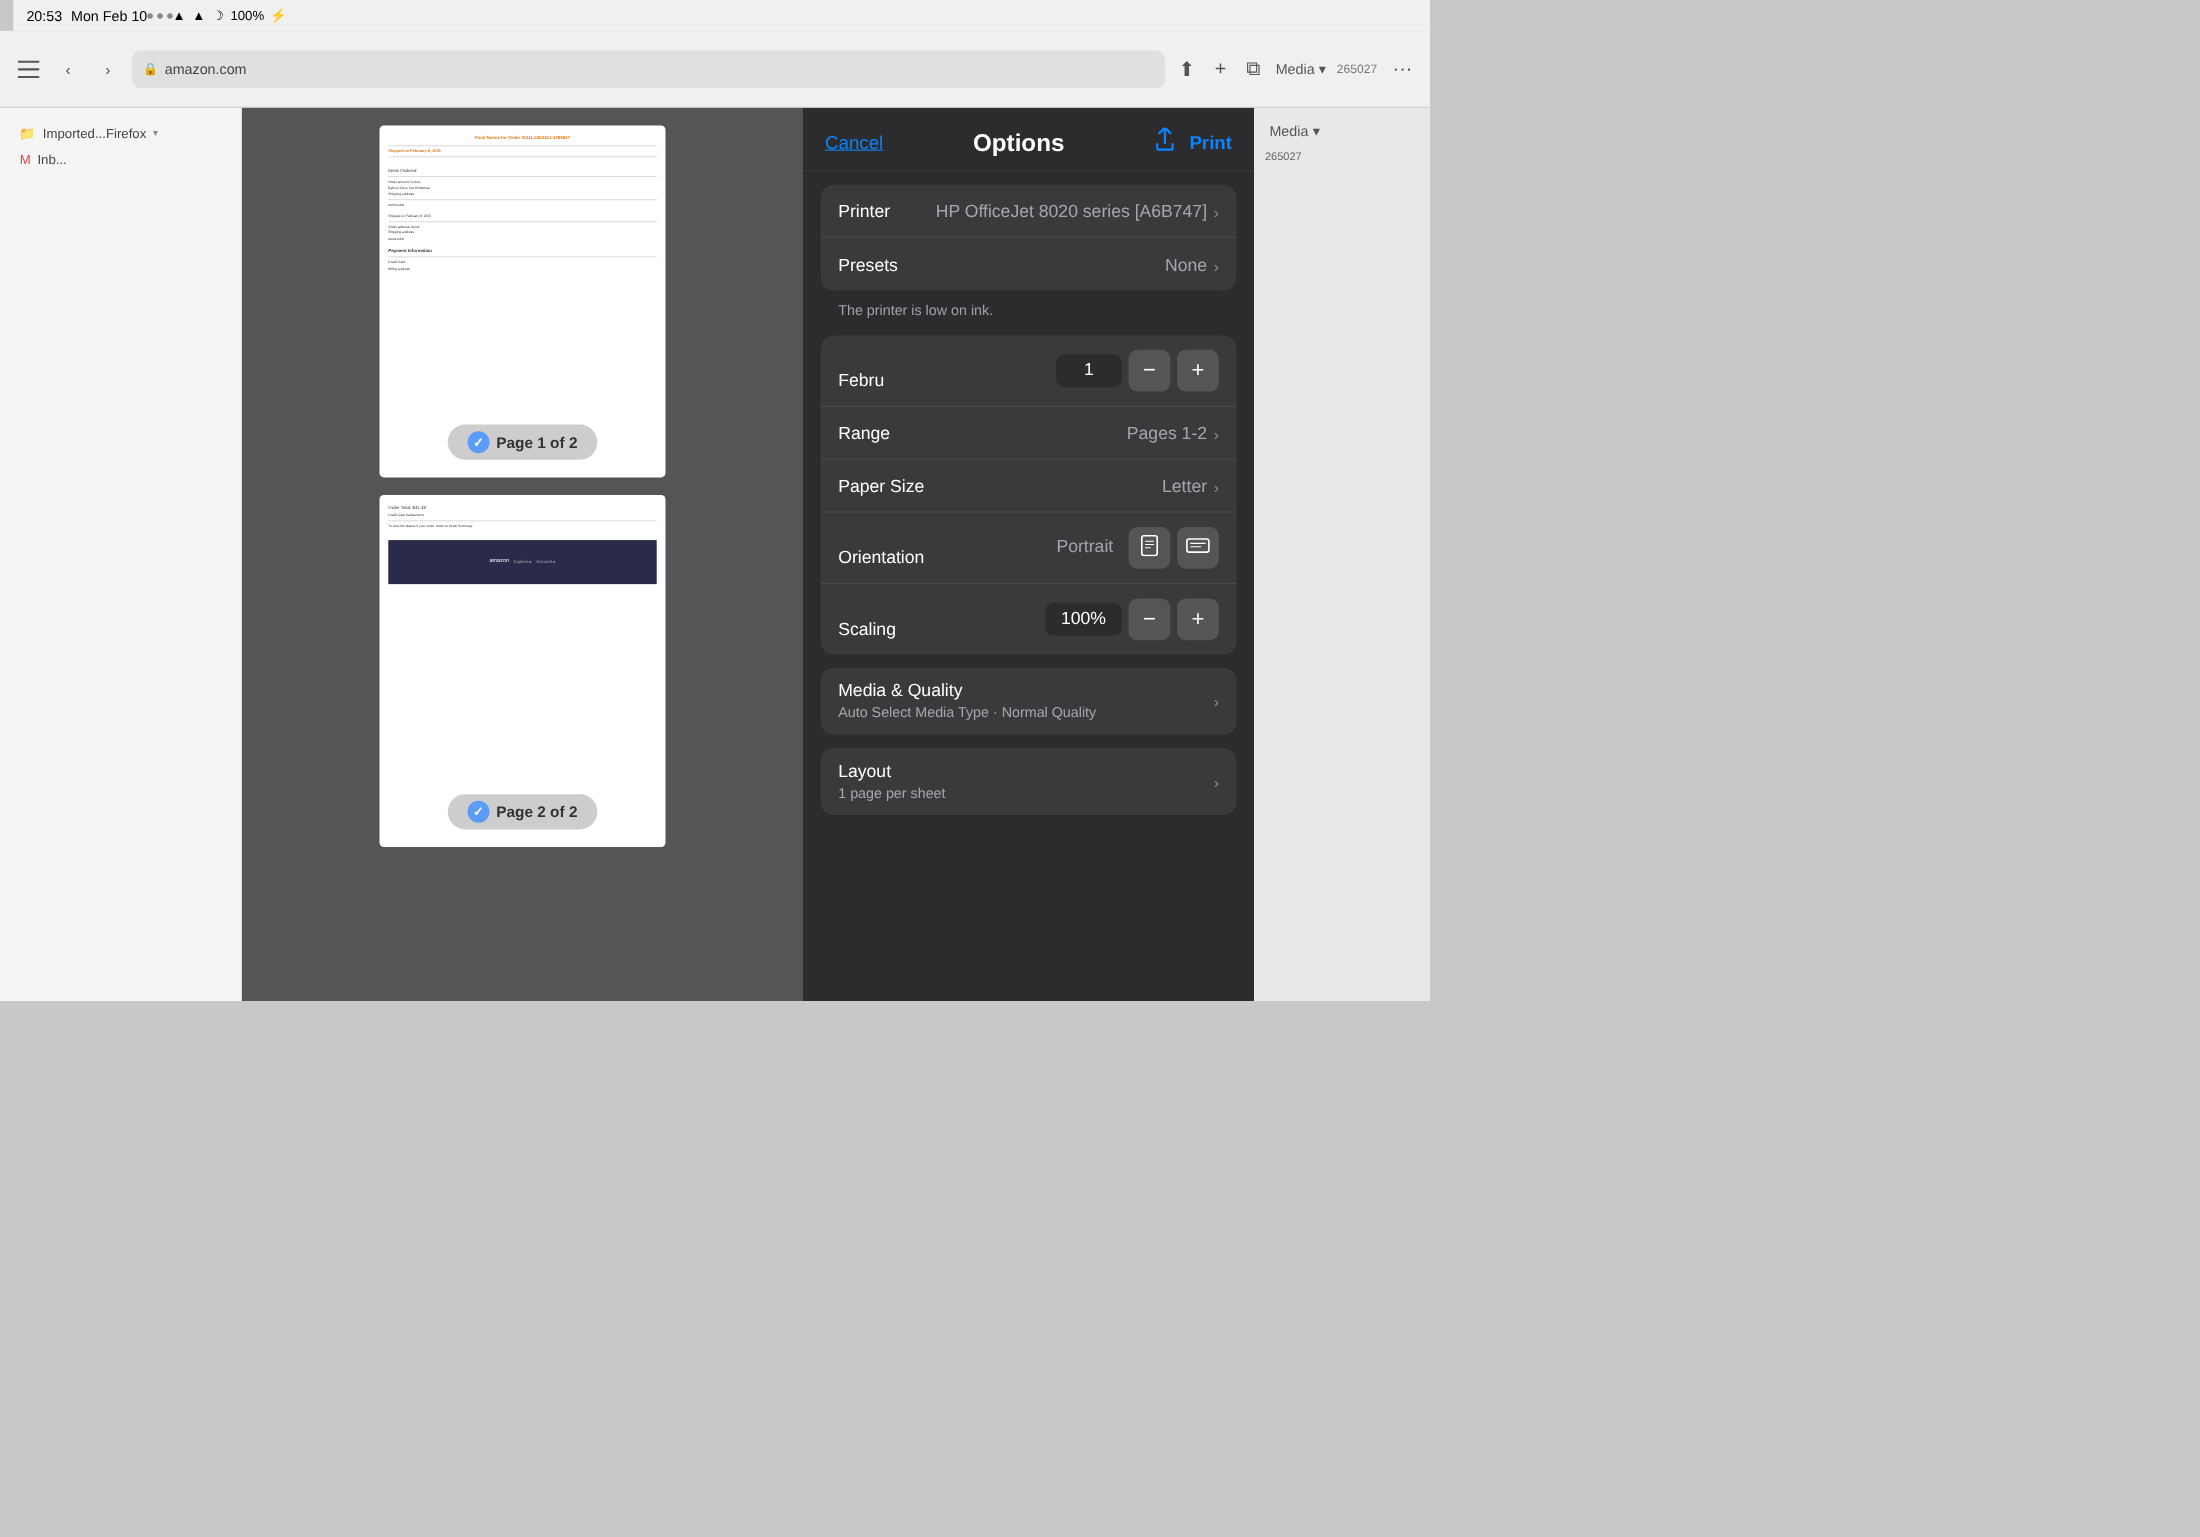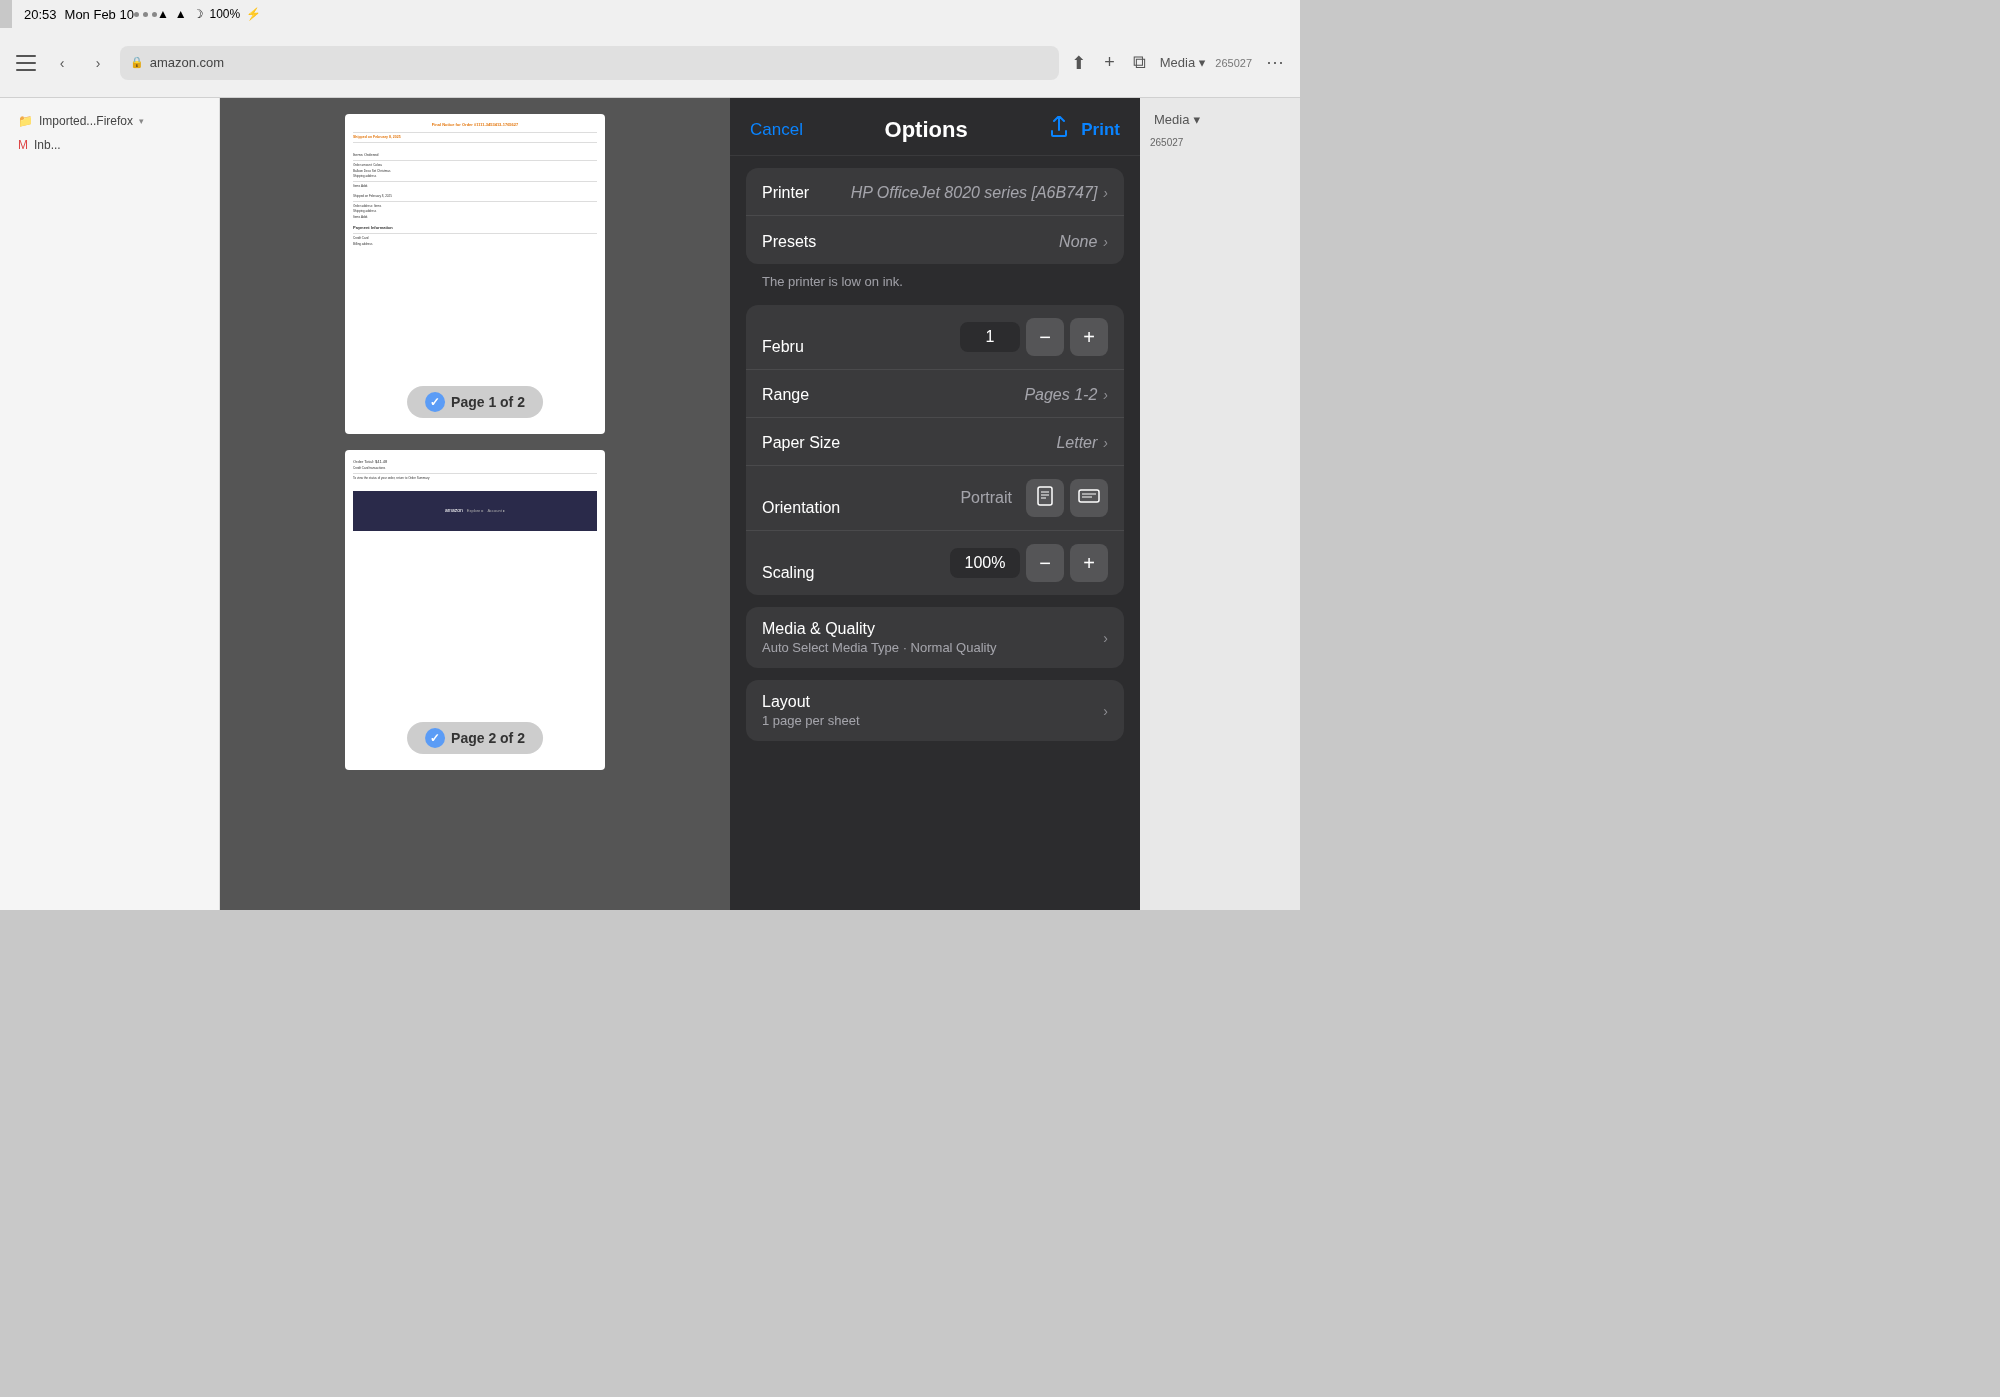--- a/index.html
+++ b/index.html
@@ -222,21 +222,21 @@
       display: flex;
       align-items: center;
       justify-content: space-between;
       padding: 18px 20px 12px;
       border-bottom: 1px solid #3a3a3c;
     }
     .cancel-btn {
       color: #0a84ff;
       font-size: 17px;
       cursor: pointer;
-      background: none; border: none;
+      background: none; border: none; text-decoration: underline;
     }
     .options-title {
       font-size: 22px;
       font-weight: 700;
       color: #fff;
     }
     .header-right {
       display: flex;
       align-items: center;
       gap: 12px;
@@ -282,21 +282,20 @@
       font-size: 16px;
       color: #fff;
       font-weight: 400;
     }
     .row-value {
       display: flex;
       align-items: center;
       gap: 6px;
       color: #ebebf599;
       font-size: 16px;
-      font-style: italic;
     }
     .row-value .chevron {
       color: #8e8e93;
       font-size: 14px;
     }
 
     .ink-warning {
       font-size: 13px;
       color: #ebebf599;
       padding: 10px 16px 4px;

